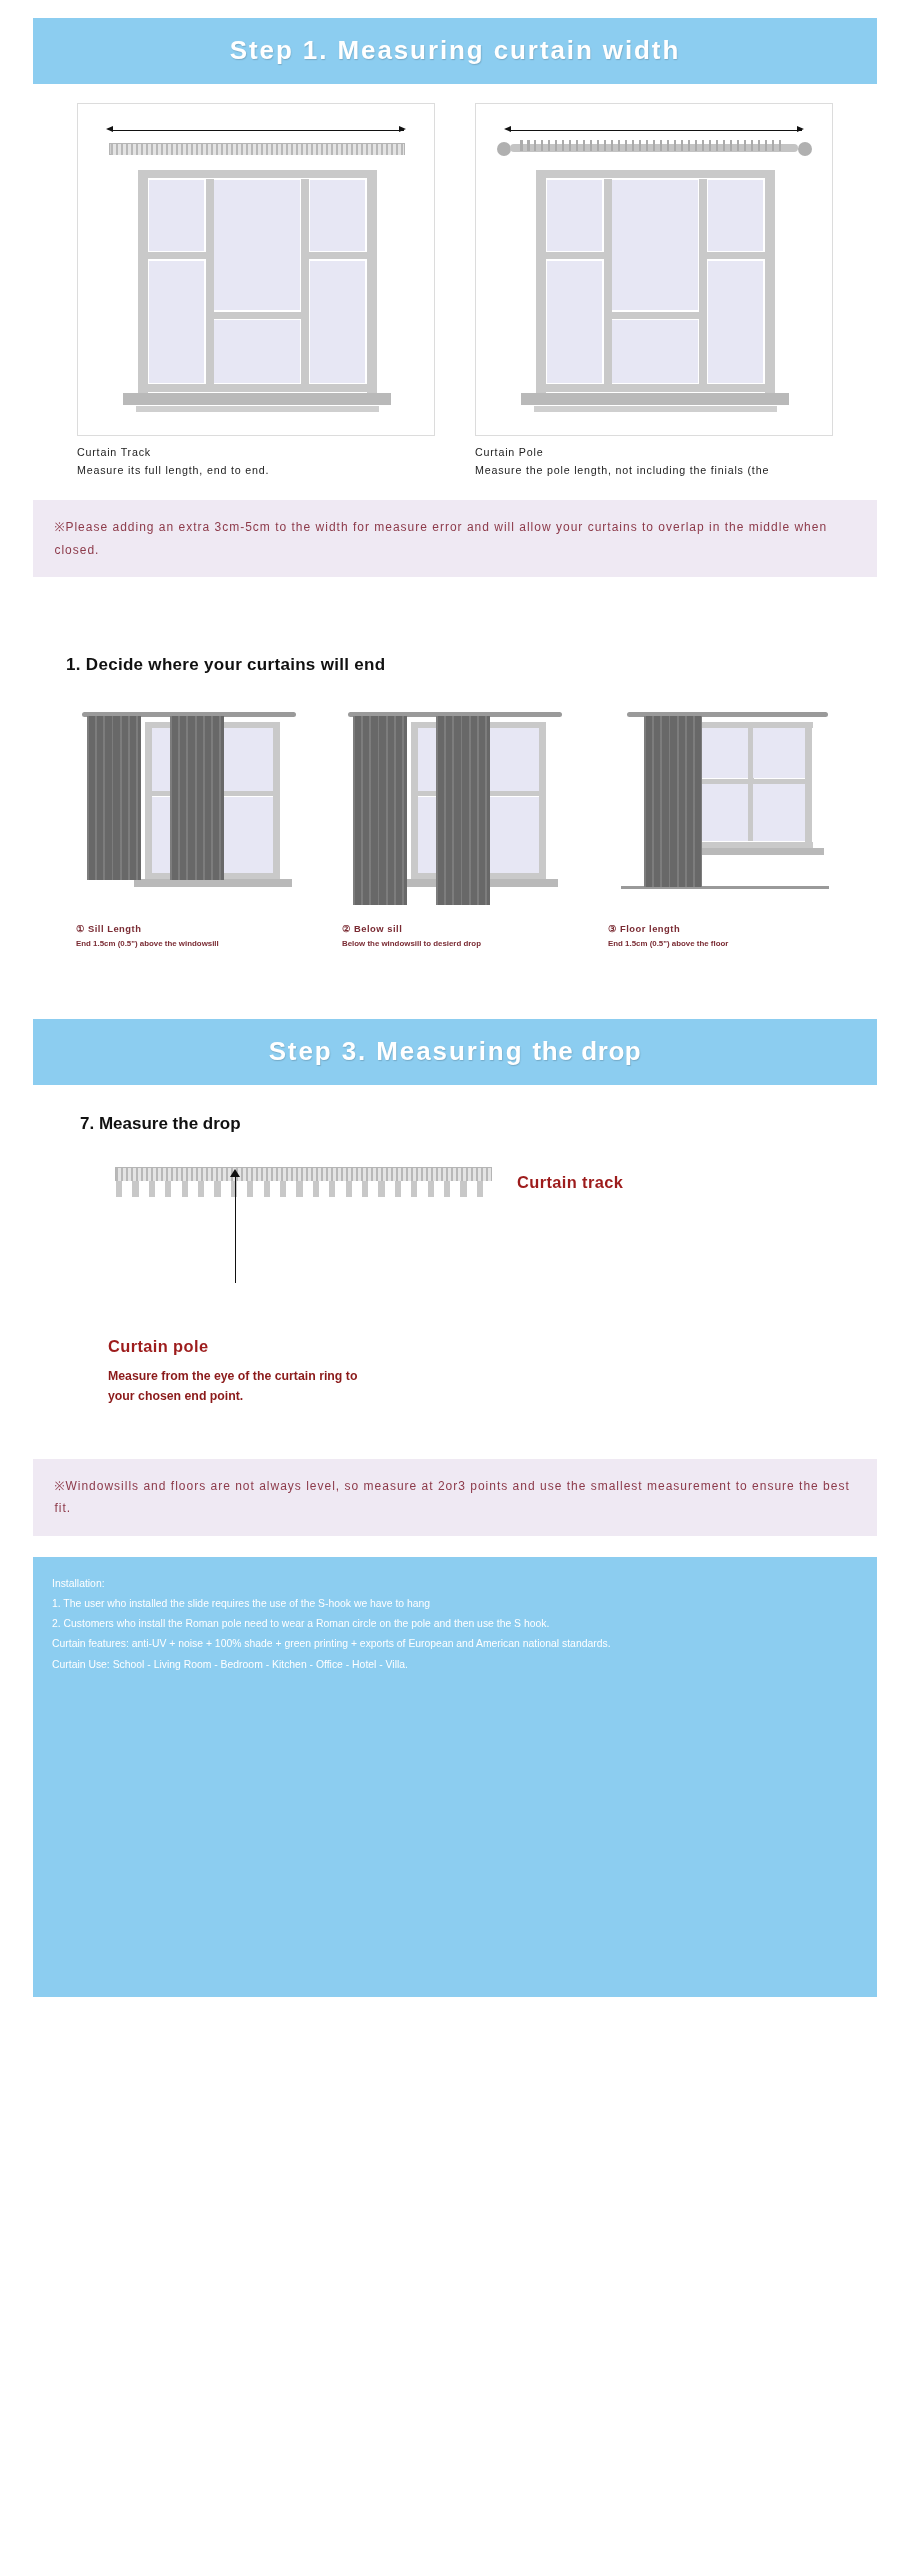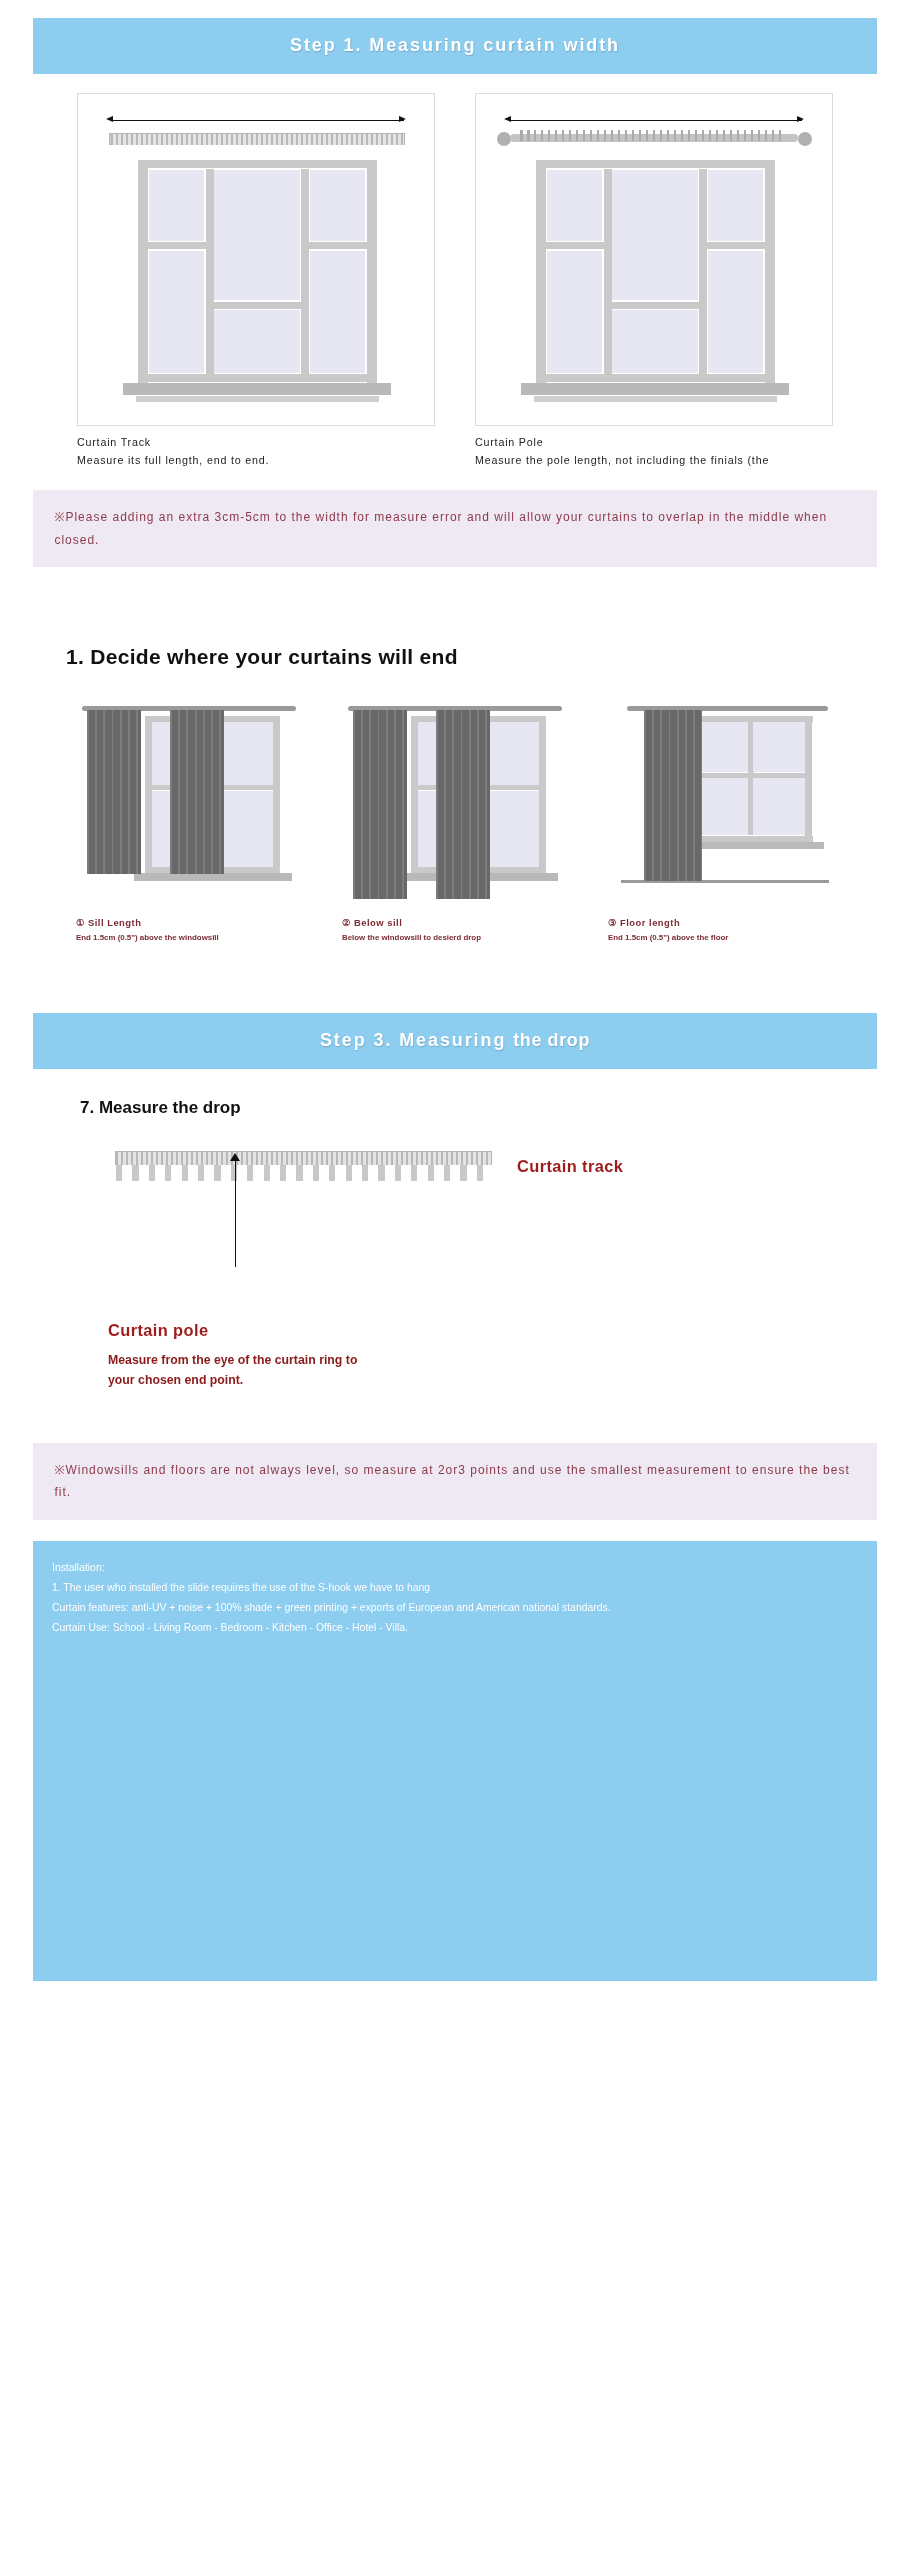--- a/index.html
+++ b/index.html
@@ -15,21 +15,21 @@
     margin: 0 auto;
     padding: 0 33px;
   }
 
   
   .banner {
     background: #8ccdf0;
     color: #ffffff;
     text-align: center;
     letter-spacing: 1.9px;
-    font-size: 18px;
+    font-size: 26px;
     font-weight: bold;
     padding: 17px 0 18px;
     text-shadow: 0.6px 0.6px 1.3px rgba(0,0,0,0.18);
   }
   .banner .thin { font-weight: bold; letter-spacing: 0.6px; }
 
   .gap-sm { height: 17.6px; }
   .gap-md { height: 30px; }
   .gap-lg { height: 50px; }
   .gap-xl { height: 69px; }
@@ -139,21 +139,21 @@
     font-size: 12px;
     line-height: 1.85;
     letter-spacing: 1px;
     padding: 16.4px 21.4px;
     margin-top: 21.4px;
     font-weight: 500;
   }
 
   
   .sub-head {
-    font-size: 21px;
+    font-size: 17px;
     font-weight: bold;
     color: #111;
     letter-spacing: 0.3px;
     margin: 28px 0 0 33px;
   }
   .three-row {
     display: flex;
     justify-content: space-between;
     padding: 0 43px;
     margin-top: 21.4px;
@@ -460,18 +460,19 @@
       <div class="drop-body">Measure from the eye of the curtain ring to your chosen end point.</div>
     </div>
   </div>
 
   <div class="gap-md"></div>
   <div class="notice">※Windowsills and floors are not always level, so measure at 2or3 points and use the smallest measurement to ensure the best fit.</div>
 
   <div class="footer-block">
     <p>Installation:</p>
     <p>1. The user who installed the slide requires the use of the S-hook we have to hang</p>
+    <p>2. Customers who install the Roman pole need to wear a Roman circle on the pole and then use the S hook.</p>
     <p>Curtain features: anti-UV + noise + 100% shade + green printing + exports of European and American national standards.</p>
     <p>Curtain Use: School - Living Room - Bedroom - Kitchen - Office - Hotel - Villa.</p>
   </div>
 
 </div>
 
 
 </body></html>

